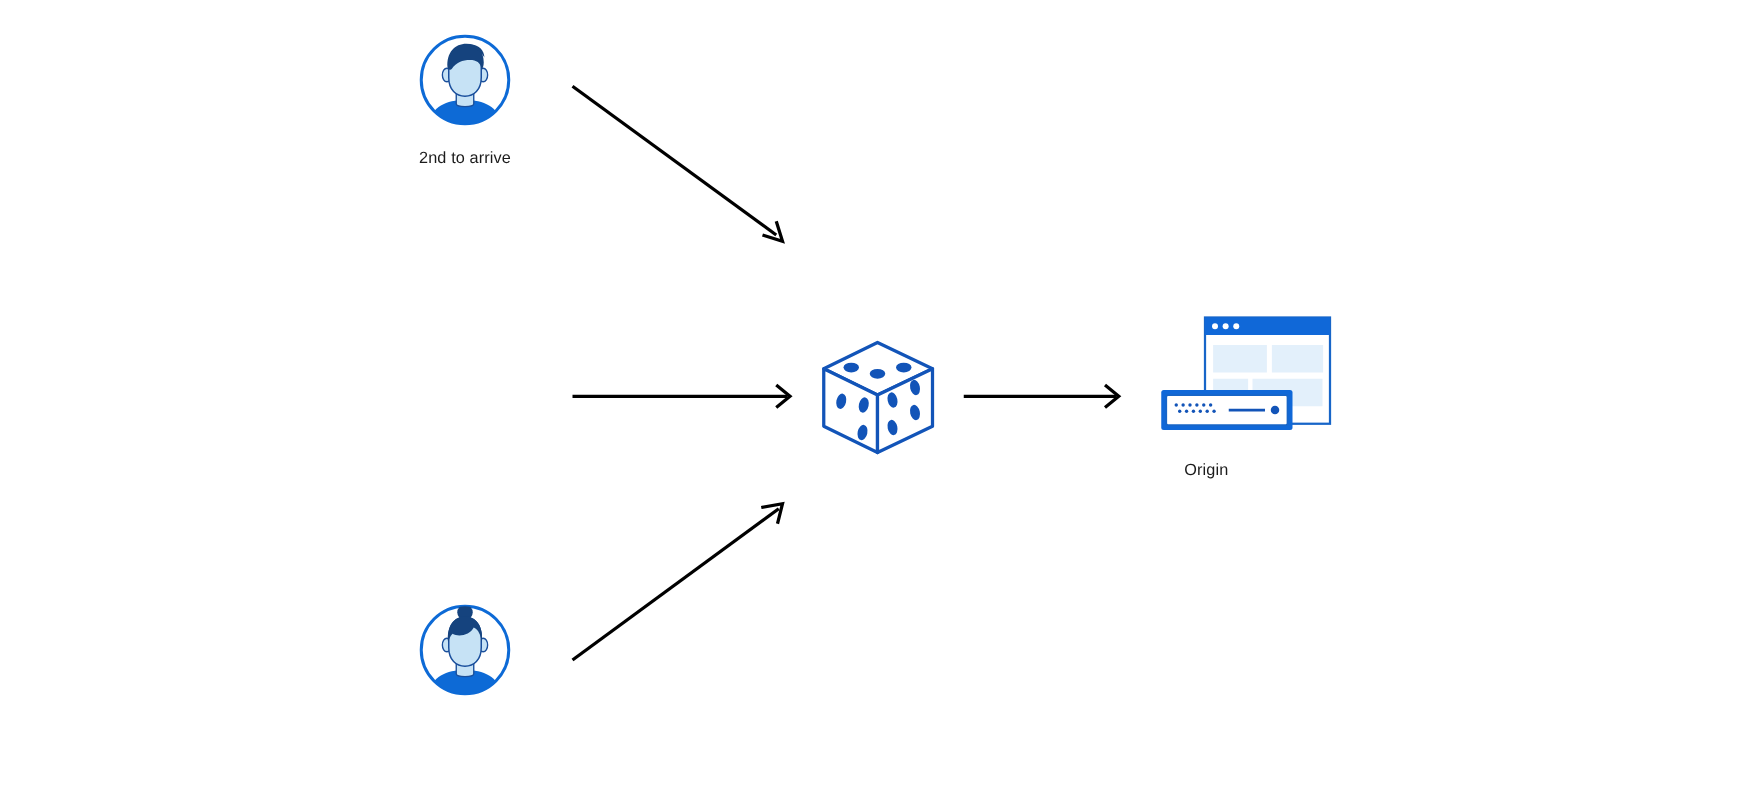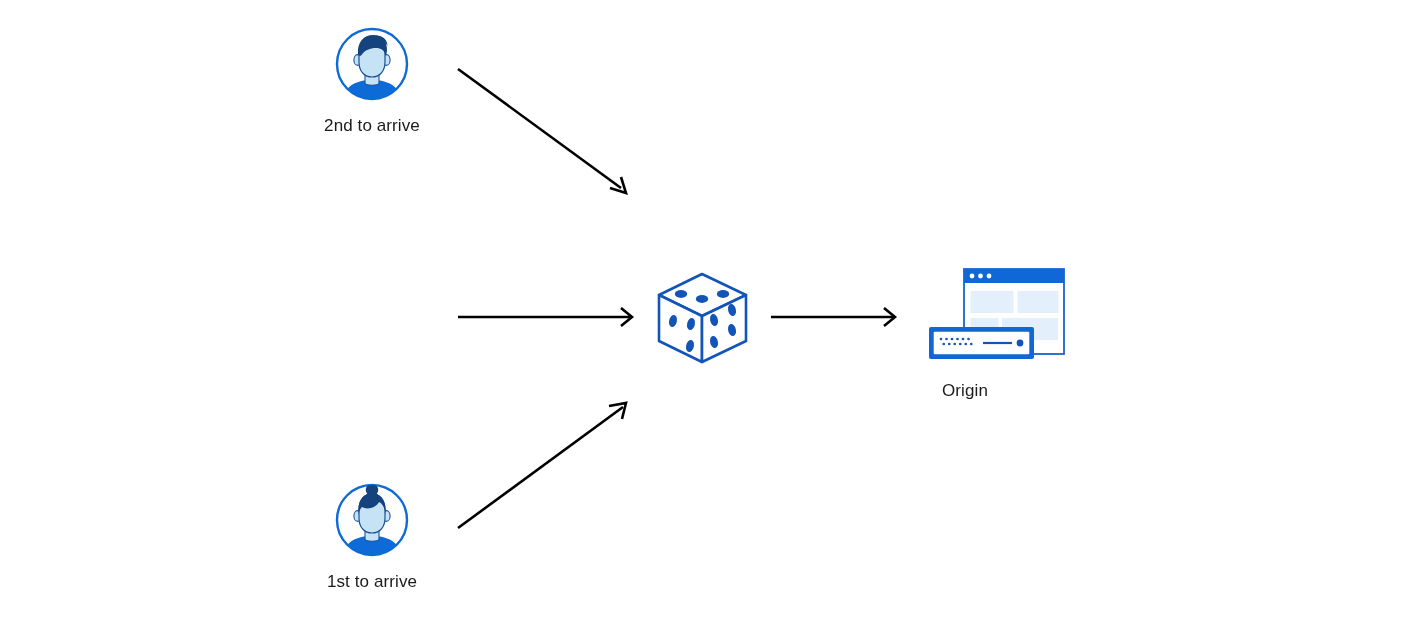--- a/index.html
+++ b/index.html
@@ -29,21 +29,21 @@
     width: 160px;
     text-align: center;
   }
   .avatar-wrap {
     width: 76px;
     height: 76px;
     margin: 0 auto;
   }
   .node-label {
     margin-top: 12px;
-    font-size: 17px;
+    font-size: 13px;
     line-height: 24px;
     color: #1b1b1b;
     letter-spacing: 0.1px;
     white-space: nowrap;
   }
   .origin-node {
     width: 200px;
     text-align: center;
   }
   .origin-wrap {
@@ -137,21 +137,20 @@
           <ellipse cx="23.5" cy="34" rx="3.6" ry="5.4" fill="#c6e2f5" stroke="#1a4f9c" stroke-width="1.1"></ellipse>
           <ellipse cx="52.5" cy="34" rx="3.6" ry="5.4" fill="#c6e2f5" stroke="#1a4f9c" stroke-width="1.1"></ellipse>
           <path d="M 25 28 C 25 17 31 12 38 12 C 45 12 51 17 51 28 L 51 36 C 51 46 45 51 38 51 C 31 51 25 46 25 36 Z" fill="#c6e2f5" stroke="#1a4f9c" stroke-width="1.2"></path>
 
           <circle cx="38" cy="8" r="6.2" fill="#15437e"></circle>
           <path d="M 24.5 32 C 23 18 30 11 38 11 C 46 11 53 18 51.5 32
                    C 50.5 26 49 22 45 20 C 42 26 33 28 28 25 C 26 27 25.2 29.5 24.5 32 Z" fill="#15437e"></path>
         </g>
       </svg>
     </div>
-    <div class="node-label">1st to arrive</div>
   </div>
 
   <div class="node dice-node" style="left:650px; top:262px;">
     <div>
       <svg viewBox="0 0 110 110" width="110" height="110">
         <g stroke="#1254b8" stroke-width="2.6" fill="#ffffff" stroke-linejoin="round">
 
           <path d="M 52 12 L 96 33 L 52 54 L 9 33 Z"></path>
 
           <path d="M 9 33 L 52 54 L 52 100 L 9 79 Z"></path>
@@ -170,21 +169,21 @@
 
           <ellipse cx="82" cy="48" rx="3.9" ry="6.2" transform="rotate(-12 82 48)"></ellipse>
           <ellipse cx="64" cy="58" rx="3.9" ry="6.2" transform="rotate(-12 64 58)"></ellipse>
           <ellipse cx="82" cy="68" rx="3.9" ry="6.2" transform="rotate(-12 82 68)"></ellipse>
           <ellipse cx="64" cy="80" rx="3.9" ry="6.2" transform="rotate(-12 64 80)"></ellipse>
         </g>
       </svg>
     </div>
   </div>
 
-  <div class="node origin-node" style="left:865px; top:265px;">
+  <div class="node origin-node" style="left:865px; top:250px;">
     <div class="origin-wrap">
       <svg viewBox="0 0 200 115" width="200" height="115">
 
         <g>
           <rect x="69" y="4" width="100" height="85" fill="#ffffff" stroke="#1765c8" stroke-width="1.8"></rect>
           <rect x="69" y="4" width="100" height="14" fill="#1068d8"></rect>
           <circle cx="77" cy="11" r="2.4" fill="#ffffff"></circle>
           <circle cx="85.5" cy="11" r="2.4" fill="#ffffff"></circle>
           <circle cx="94" cy="11" r="2.4" fill="#ffffff"></circle>
 

